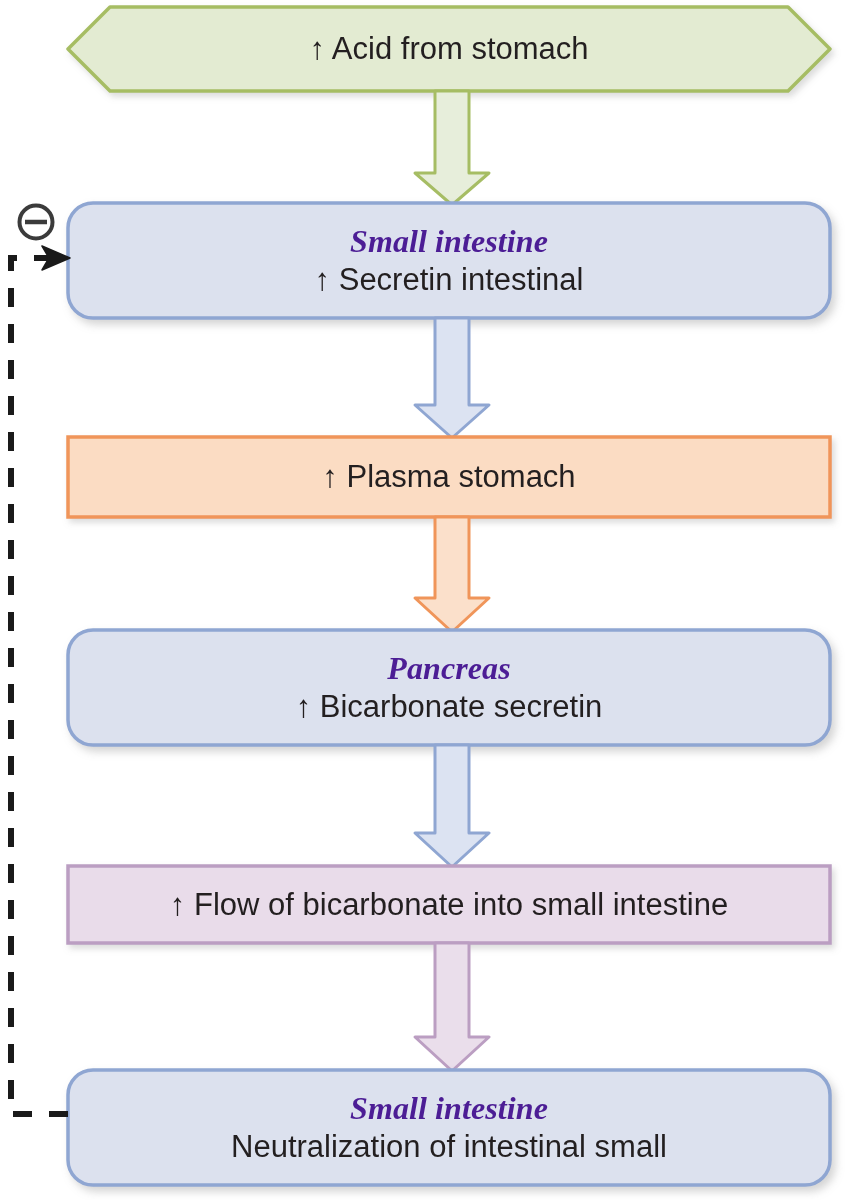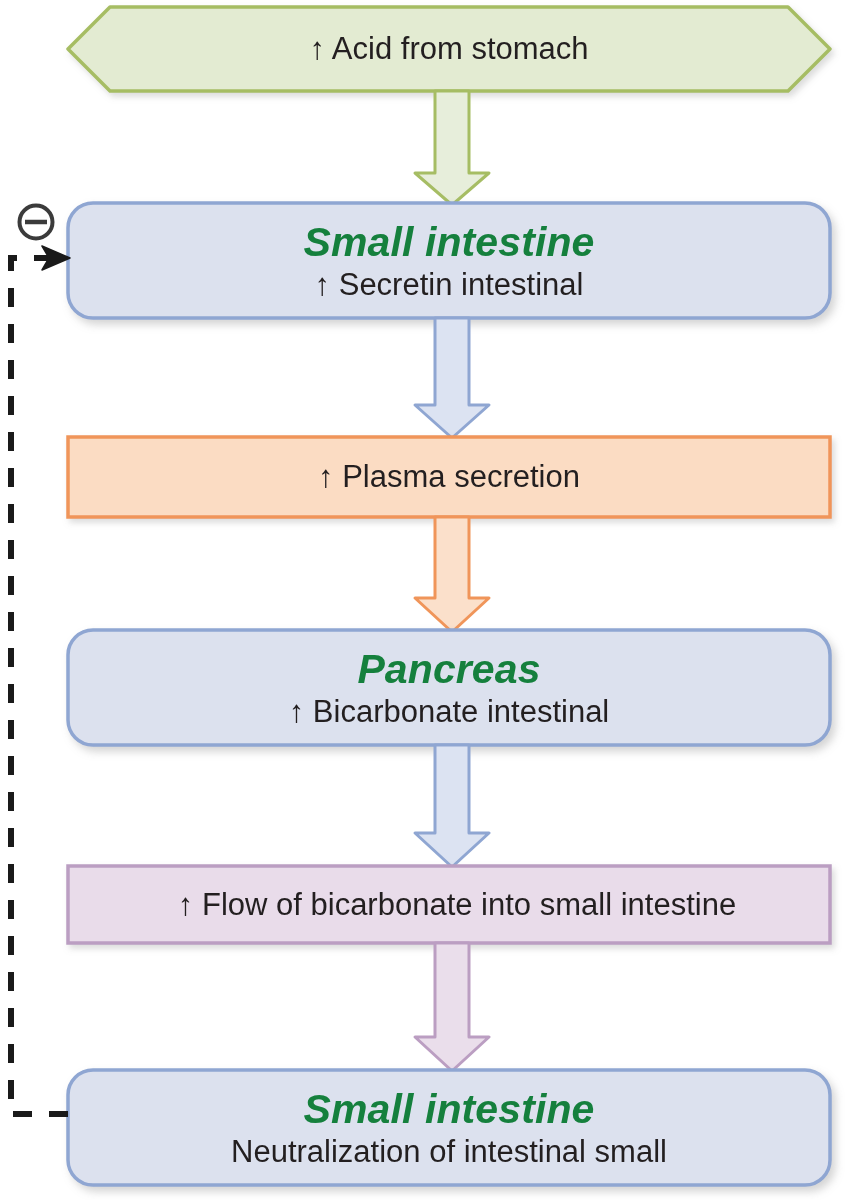--- a/index.html
+++ b/index.html
@@ -29,24 +29,25 @@
     display: flex;
     flex-direction: column;
     align-items: center;
     justify-content: center;
     text-align: right;
     pointer-events: none;
   }
   .organ-line {
     font-style: italic;
     font-weight: bold;
-    color: #15803d;
-    font-size: 41px;
+    color: #4c1d95;
+    font-size: 32px;
     line-height: 1.18;
     letter-spacing: 0.1px;
+    font-family: Liberation Serif, serif;
   }
   .body-line {
     color: #231f20;
     font-size: 31px;
     line-height: 1.2;
     white-space: nowrap;
   }
   .body-line.single {
     font-size: 31px;
   }
@@ -99,29 +100,29 @@
   <div class="node-text" style="left:68px; top:7px; width:762px; height:84px;">
     <div class="body-line single">↑ Acid from stomach</div>
   </div>
 
   <div class="node-text" style="left:68px; top:203px; width:762px; height:115px;">
     <div class="organ-line">Small intestine</div>
     <div class="body-line">↑ Secretin intestinal</div>
   </div>
 
   <div class="node-text" style="left:68px; top:437px; width:762px; height:80px;">
-    <div class="body-line single">↑ Plasma secretion</div>
+    <div class="body-line single">↑ Plasma stomach</div>
   </div>
 
   <div class="node-text" style="left:68px; top:630px; width:762px; height:115px;">
     <div class="organ-line">Pancreas</div>
-    <div class="body-line">↑ Bicarbonate intestinal</div>
+    <div class="body-line">↑ Bicarbonate secretin</div>
   </div>
 
-  <div class="node-text" style="left:68px; top:866px; width:762px; height:77px;margin-left:8px;">
+  <div class="node-text" style="left:68px; top:866px; width:762px; height:77px;">
     <div class="body-line single">↑ Flow of bicarbonate into small intestine</div>
   </div>
 
   <div class="node-text" style="left:68px; top:1070px; width:762px; height:115px;">
     <div class="organ-line">Small intestine</div>
     <div class="body-line">Neutralization of intestinal small</div>
   </div>
 
 </div>
 

